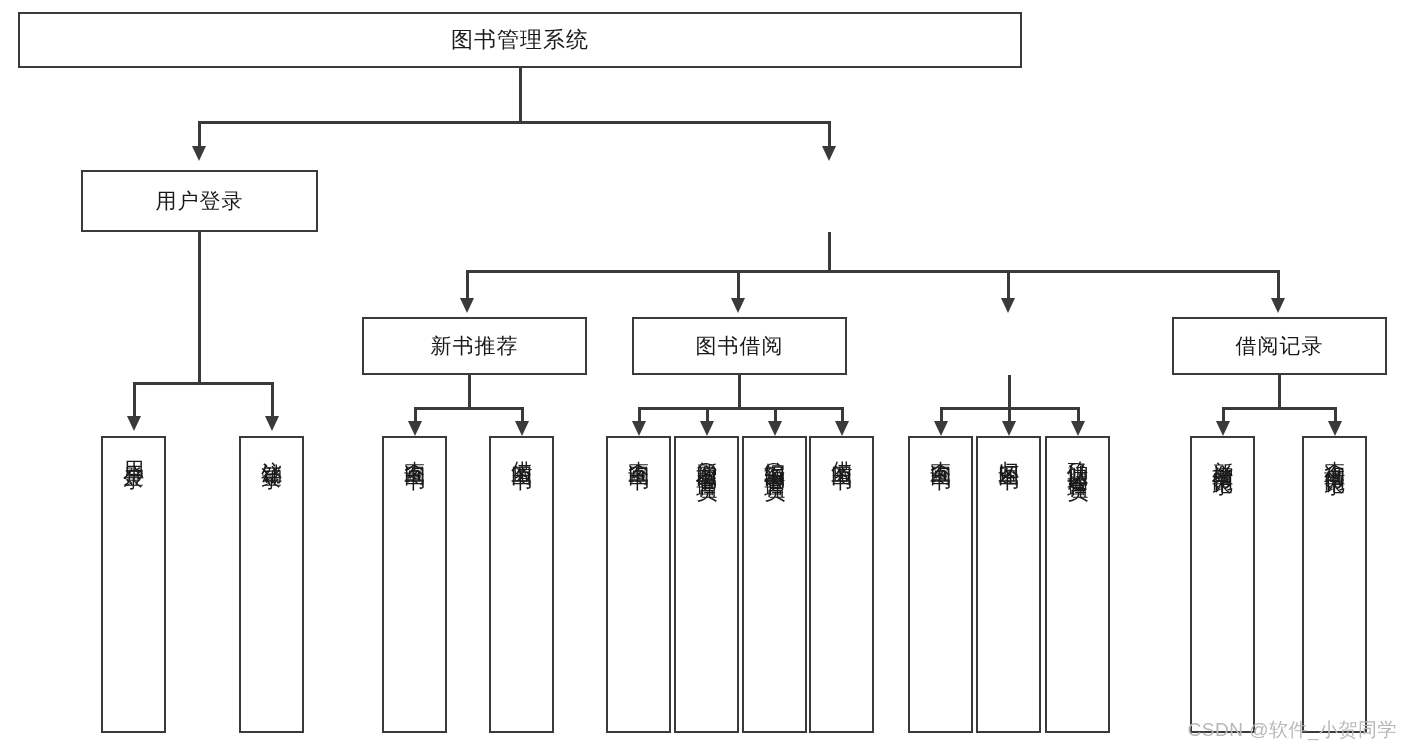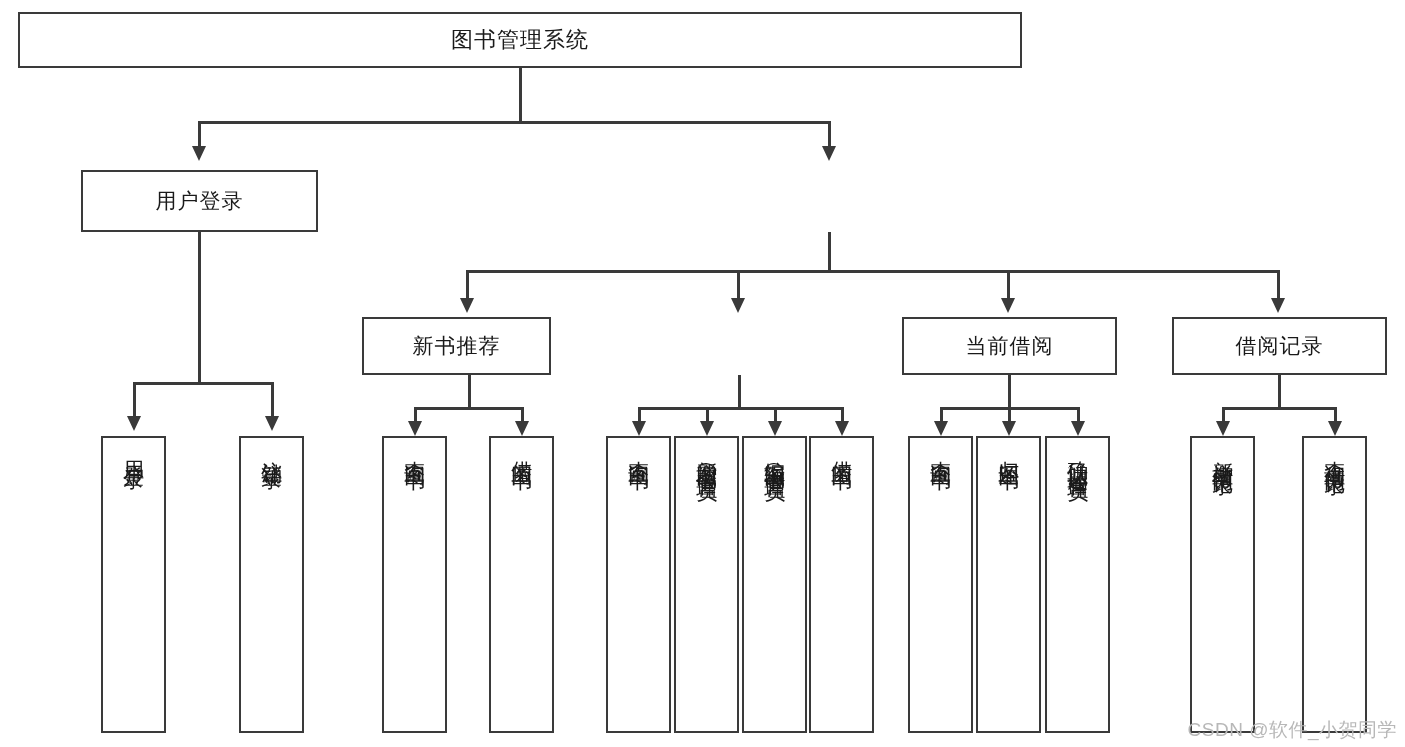--- a/index.html
+++ b/index.html
@@ -108,25 +108,25 @@
   <div class="hline" style="left:466px;top:270px;width:814px;"></div>
   <div class="vline" style="left:466px;top:270px;height:28px;"></div>
   <div class="arrow" style="left:460px;top:298px;"></div>
   <div class="vline" style="left:737px;top:270px;height:28px;"></div>
   <div class="arrow" style="left:731px;top:298px;"></div>
   <div class="vline" style="left:1007px;top:270px;height:28px;"></div>
   <div class="arrow" style="left:1001px;top:298px;"></div>
   <div class="vline" style="left:1277px;top:270px;height:28px;"></div>
   <div class="arrow" style="left:1271px;top:298px;"></div>
 
-  <div class="node" style="left:362px;top:317px;width:189px;height:58px;">
+  <div class="node" style="left:362px;top:317px;width:225px;height:58px;">
     <span class="lbl">新书推荐</span>
   </div>
-  <div class="node" style="left:902px;top:317px;width:215px;height:58px;">
-    <span class="lbl">当前借阅</span>
+  <div class="node" style="left:632px;top:317px;width:215px;height:58px;">
+    <span class="lbl">图书借阅</span>
   </div>
   <div class="node" style="left:1172px;top:317px;width:215px;height:58px;align-items:center;">
     <span class="lbl">借阅记录</span>
   </div>
 
   <div class="vline" style="left:468px;top:375px;height:32px;"></div>
   <div class="hline" style="left:414px;top:407px;width:110px;"></div>
   <div class="vline" style="left:414px;top:407px;height:14px;"></div>
   <div class="arrow" style="left:408px;top:421px;"></div>
   <div class="vline" style="left:521px;top:407px;height:14px;"></div>

